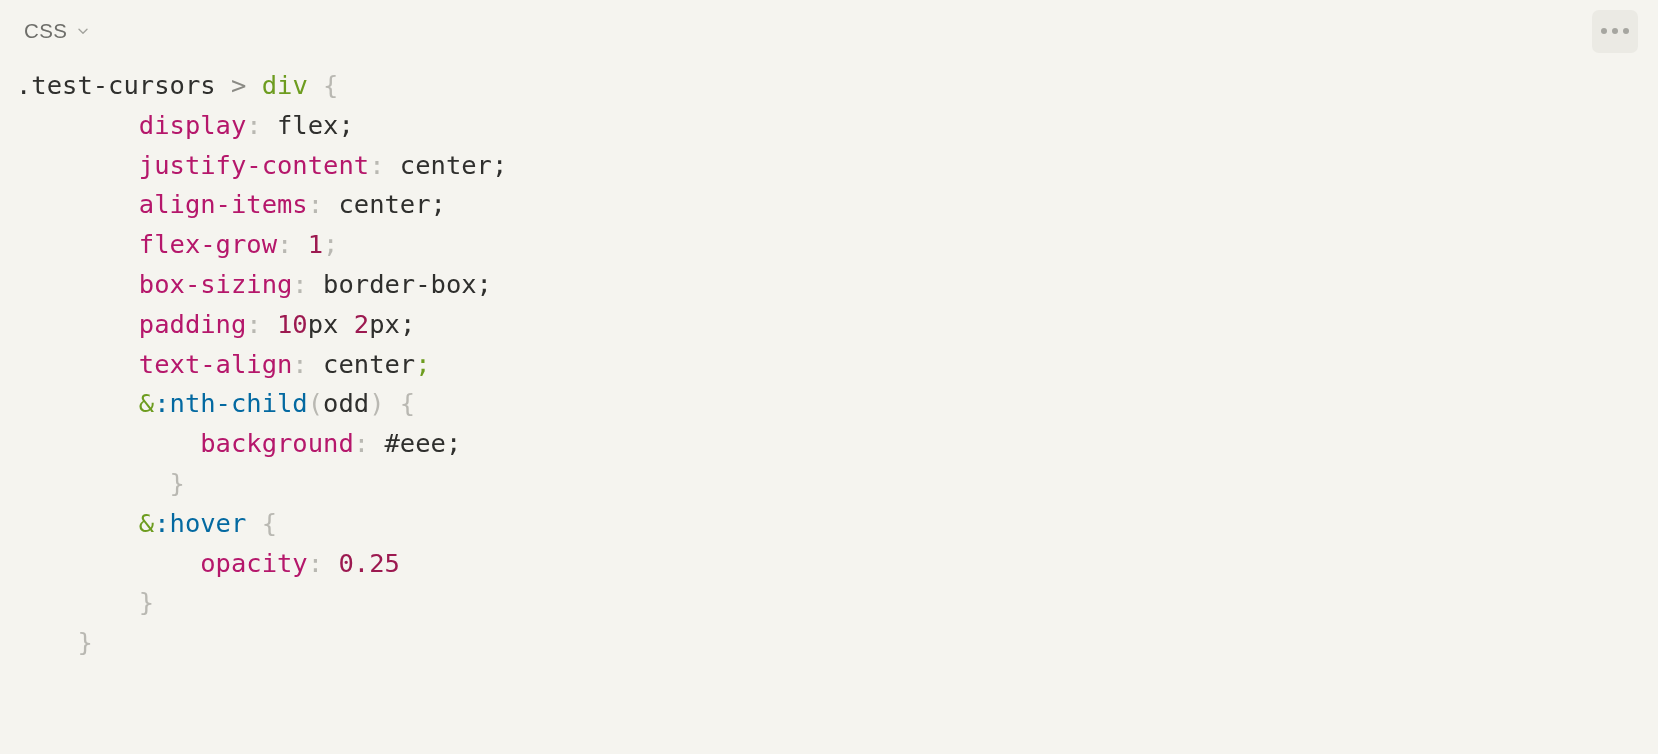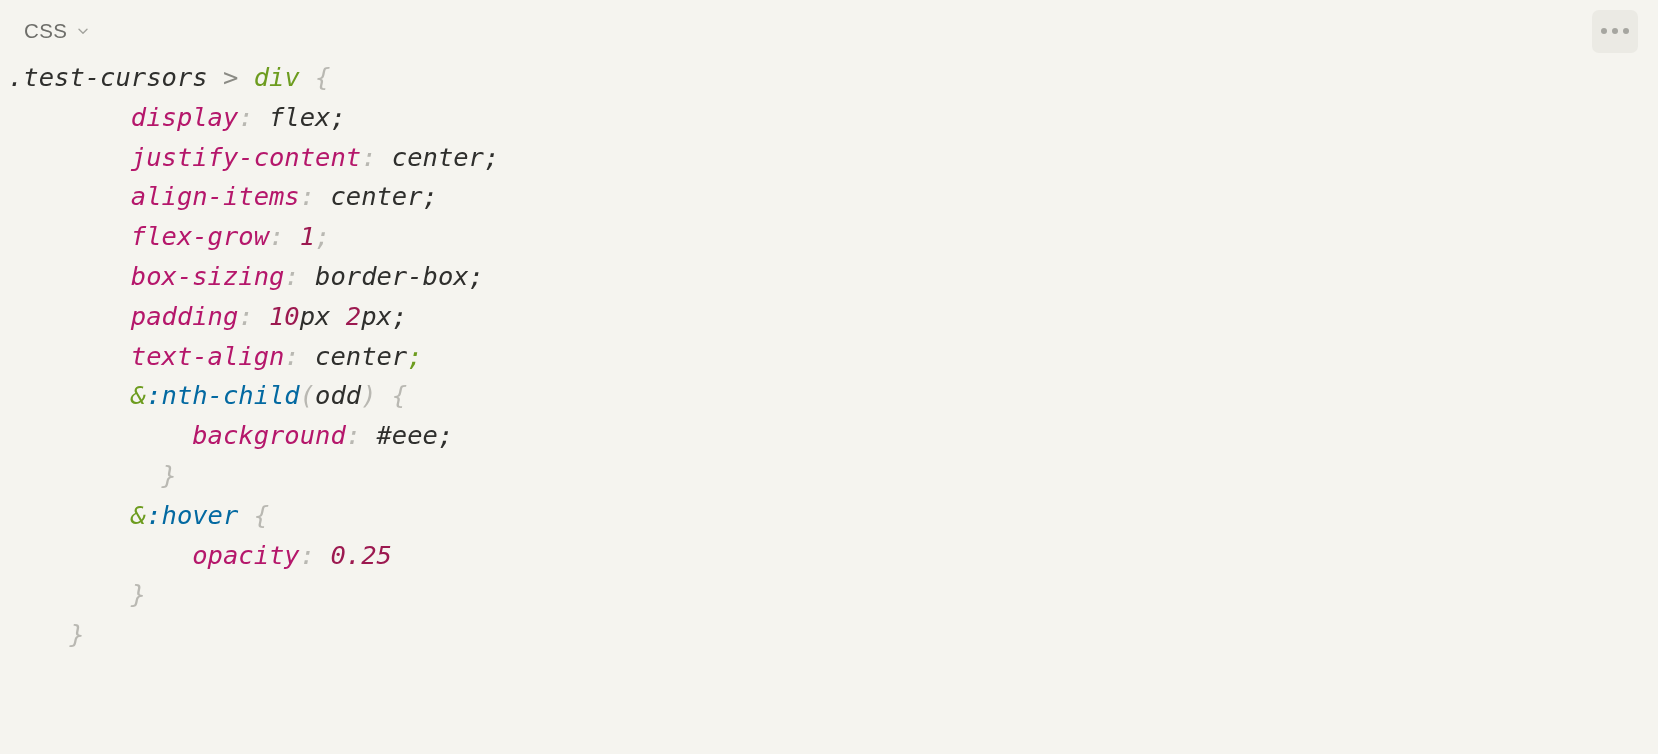--- a/index.html
+++ b/index.html
@@ -92,29 +92,28 @@
     top: 58px;
     left: 0;
     right: 0;
     bottom: 0;
     padding: 0;
     box-sizing: border-box;
     overflow: hidden;
   }
 
   .code-block {
-    margin: 0;
+    margin: 8px;
     padding: 0;
     font-family: "DejaVu Sans Mono", "Liberation Mono", monospace;
     font-size: 25.5px;
     line-height: 39.8px;
     color: #2f2f2d;
     white-space: pre;
     letter-spacing: 0px;
-    font-style: italic;
   }
 
   .code-line {
     height: 39.8px;
     white-space: pre;
     padding-left: 8px;
   }
 
   
   .tok-sel      { color: #2f2f2d; }   

